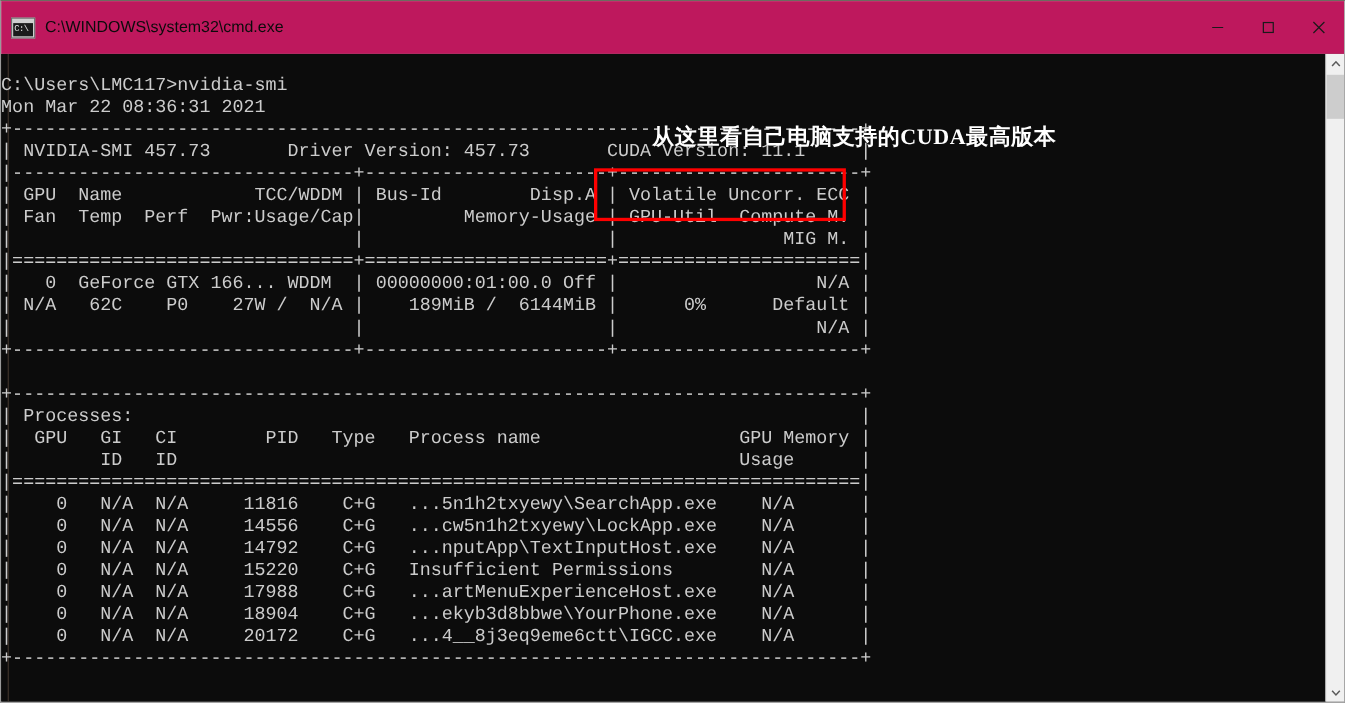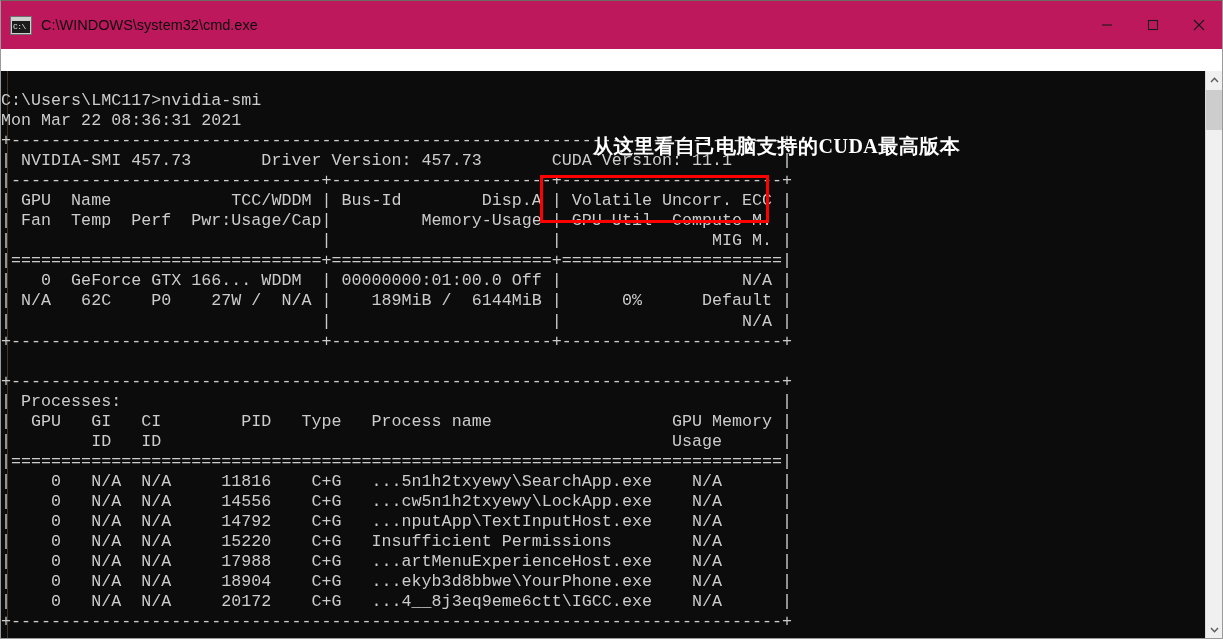--- a/index.html
+++ b/index.html
@@ -94,21 +94,20 @@
   }
   .win-btn svg { display: block; }
 
   
   .console-area {
     flex: 1 1 auto;
     display: flex;
     background: #0c0c0c;
     position: relative;
     overflow: hidden;
-    margin-top: 22px;
   }
 
   .console {
     flex: 1 1 auto;
     position: relative;
     background: #0c0c0c;
     overflow: hidden;
   }
 
   .term {

